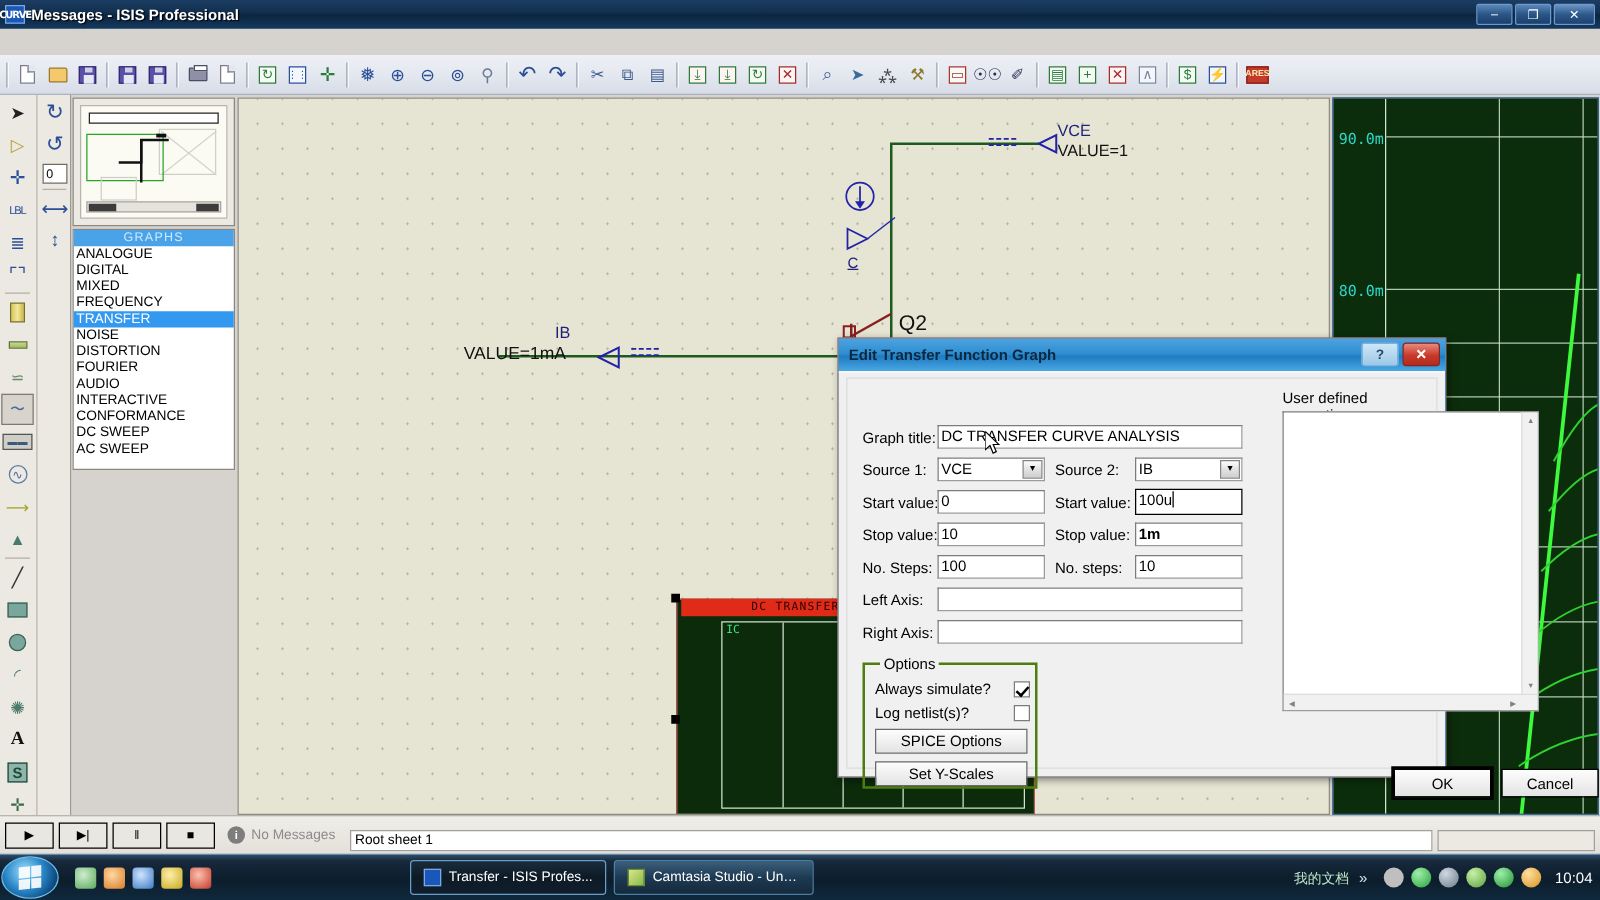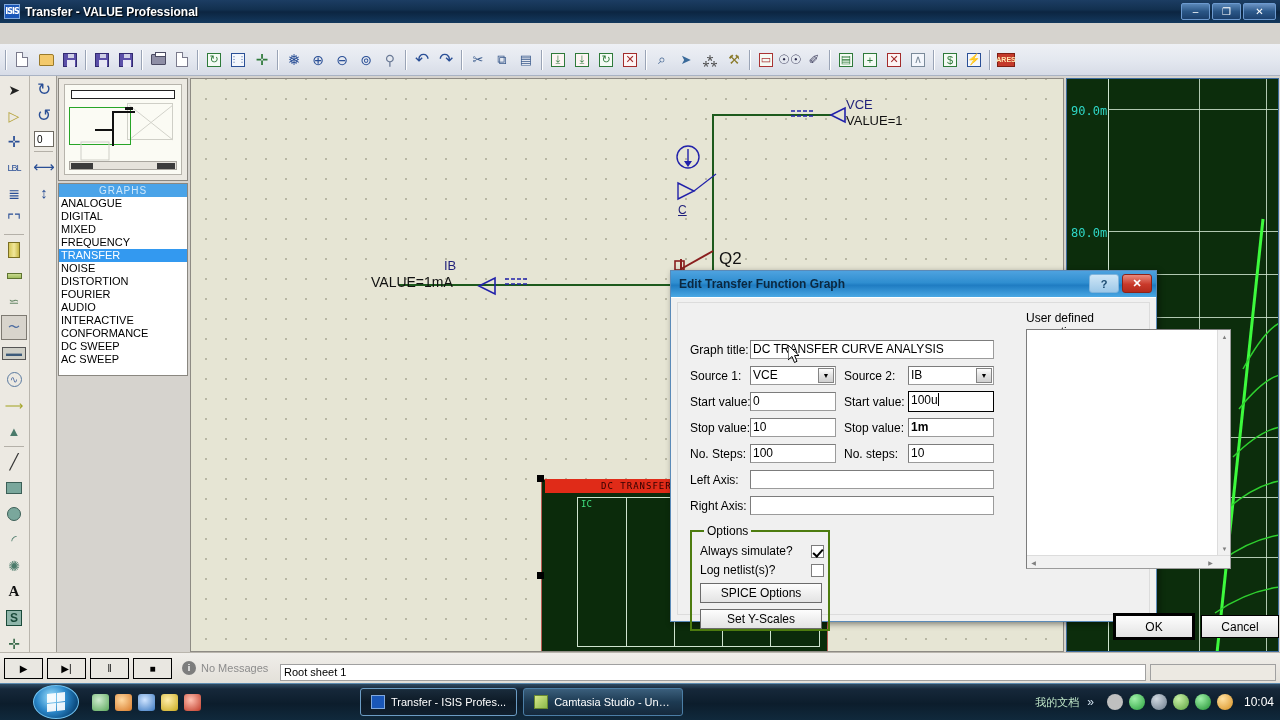--- a/index.html
+++ b/index.html
@@ -241,21 +241,21 @@
   .msgicon{width:14px;height:14px;border-radius:50%;background:#7d7d7d;color:#fff;
            font-size:9px;font-weight:bold;display:flex;align-items:center;justify-content:center;margin-right:5px;}
   #sheetfield{position:absolute;left:280px;top:664px;width:866px;height:17px;
               background:#fff;border:1px solid #a0a0a0;font-size:11px;padding:1px 3px;color:#000;}
   #coordfield{position:absolute;left:1150px;top:664px;width:126px;height:17px;
               background:#ece9e2;border:1px solid #a0a0a0;}
 
   #taskbar {
     position:absolute; left:0; top:683px; width:1280px; height:37px;
     background:linear-gradient(to bottom,#2f4b63 0%,#16283a 14%,#0c1d2c 55%,#10293c 100%);
-    border-top:1px solid #5c8bb0; display:flex; align-items:center;padding-left:32px;
+    border-top:1px solid #5c8bb0; display:flex; align-items:center;
   }
   #startbtn{width:46px;height:34px;margin-left:1px;border-radius:50%;
             background:radial-gradient(circle at 40% 35%,#9fe2ff,#2a86c8 45%,#0d4d82 75%,#062c4d);
             border:1px solid #6fc0ee; display:flex;align-items:center;justify-content:center;}
   #startbtn .flag{width:18px;height:18px;display:grid;grid-template-columns:1fr 1fr;grid-template-rows:1fr 1fr;gap:1px;transform:skewY(-6deg);}
   #startbtn .flag i{display:block;background:#ffffff;opacity:.9;}
   .qicon{width:17px;height:17px;margin:0 3px;border-radius:3px;}
   .tbtask{height:28px;margin-left:6px;padding:0 10px;display:flex;align-items:center;
           border:1px solid #4b7ea6;border-radius:3px;color:#fff;font-size:11px;
           background:linear-gradient(to bottom,#3b5f7c,#1d3a52 50%,#15293c);max-width:160px;}
@@ -269,22 +269,22 @@
 
   
   #cursor { position:absolute; left:788px; top:345px; width:14px; height:20px; pointer-events:none; }
 </style>
 </head>
 <body>
 
 <div id="app">
 
   <div id="titlebar">
-    <div class="app-ico">ISIS</div>
-    <div class="title-text">Transfer - VALUE Professional</div>
+    <div class="app-ico">CURVE</div>
+    <div class="title-text">Messages - ISIS Professional</div>
     <div class="tb-btns">
       <div class="tb-btn">–</div>
       <div class="tb-btn">❐</div>
       <div class="tb-btn close">✕</div>
     </div>
   </div>
 
 
   <div id="toolbar">
     <div class="tbsep"></div>

